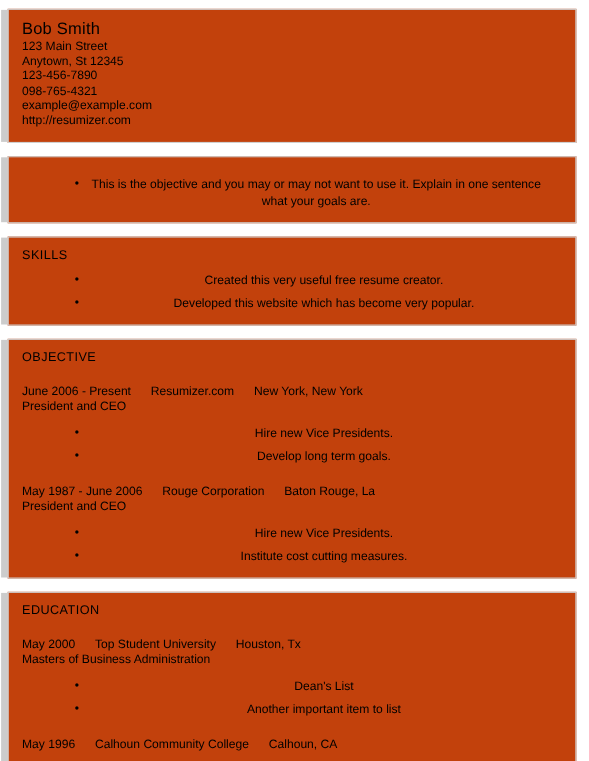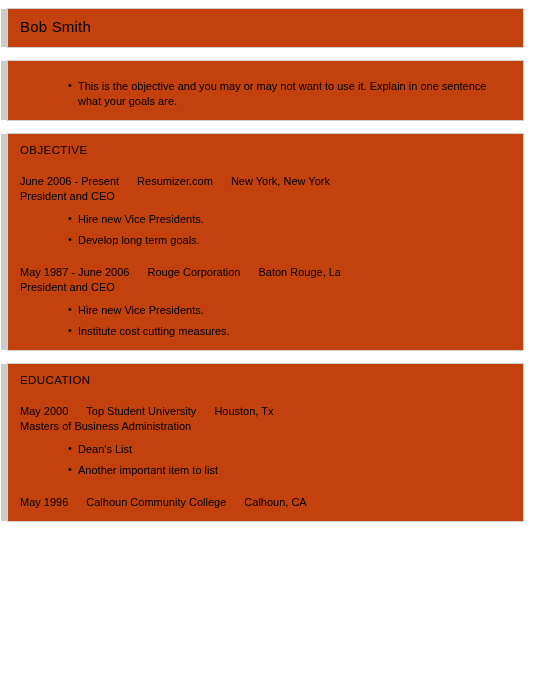--- a/index.html
+++ b/index.html
@@ -63,20 +63,21 @@
     margin: 9px 0 0 0;
     padding: 0 0 0 48px;
     list-style: none;
   }
   ul.bullets li {
     font-size: 11px;
     line-height: 15px;
     position: relative;
     padding-left: 10px;
     margin-bottom: 6px;
+    text-align: center;
   }
   ul.bullets li:last-child { margin-bottom: 0; }
   ul.bullets li::before {
     content: "\2022";
     position: absolute;
     left: 0;
     top: -1px;
     font-size: 11px;
   }
   .objective-text {
@@ -99,28 +100,43 @@
   .entry ul.bullets { margin-top: 9px; }
   .gap-sm { display: inline-block; width: 18px; }
 </style>
 </head>
 <body>
 
 <div class="page">
 
   <div class="card">
     <div class="name">Bob Smith</div>
+    <div>
+      <div class="contact-line">123 Main Street</div>
+      <div class="contact-line">Anytown, St 12345</div>
+      <div class="contact-line">123-456-7890</div>
+      <div class="contact-line">098-765-4321</div>
+      <div class="contact-line">example@example.com</div>
+      <div class="contact-line">http://resumizer.com</div>
+    </div>
   </div>
 
   <div class="card">
     <ul class="bullets">
       <li class="objective-text">This is the objective and you may or may not want to use it. Explain in one sentence what your goals are.</li>
     </ul>
   </div>
 
+  <div class="card">
+    <div class="section-heading">SKILLS</div>
+    <ul class="bullets">
+      <li>Created this very useful free resume creator.</li>
+      <li>Developed this website which has become very popular.</li>
+    </ul>
+  </div>
 
   <div class="card">
     <div class="section-heading">OBJECTIVE</div>
 
     <div class="entry">
       <div class="entry-meta"><span>June 2006 - Present</span><span class="gap-sm"></span><span>Resumizer.com</span><span class="gap-sm"></span><span>New York, New York</span></div>
       <div class="entry-title">President and CEO</div>
       <ul class="bullets">
         <li>Hire new Vice Presidents.</li>
         <li>Develop long term goals.</li>

